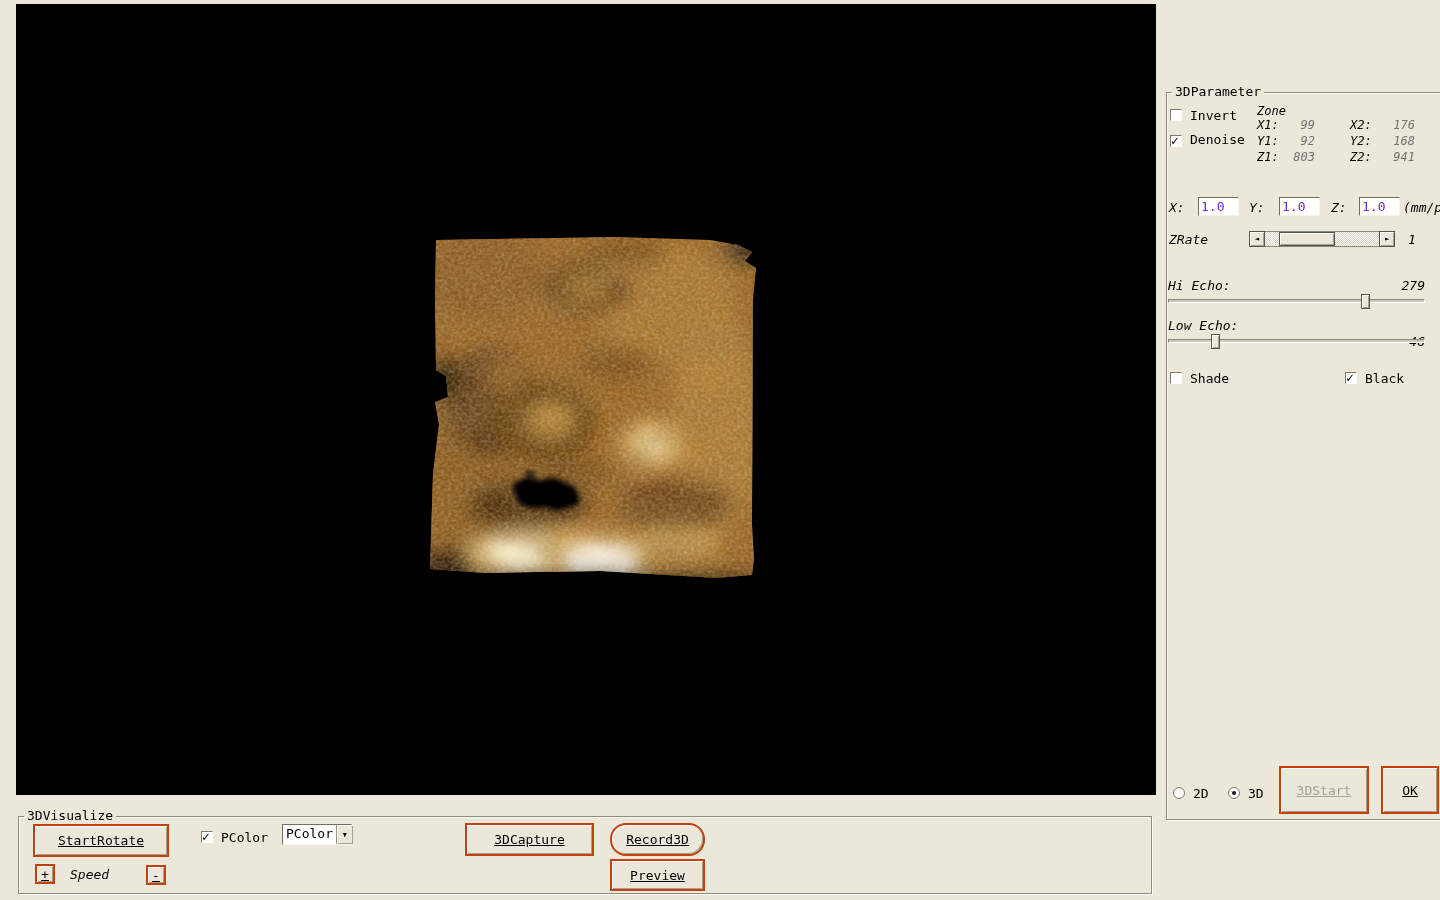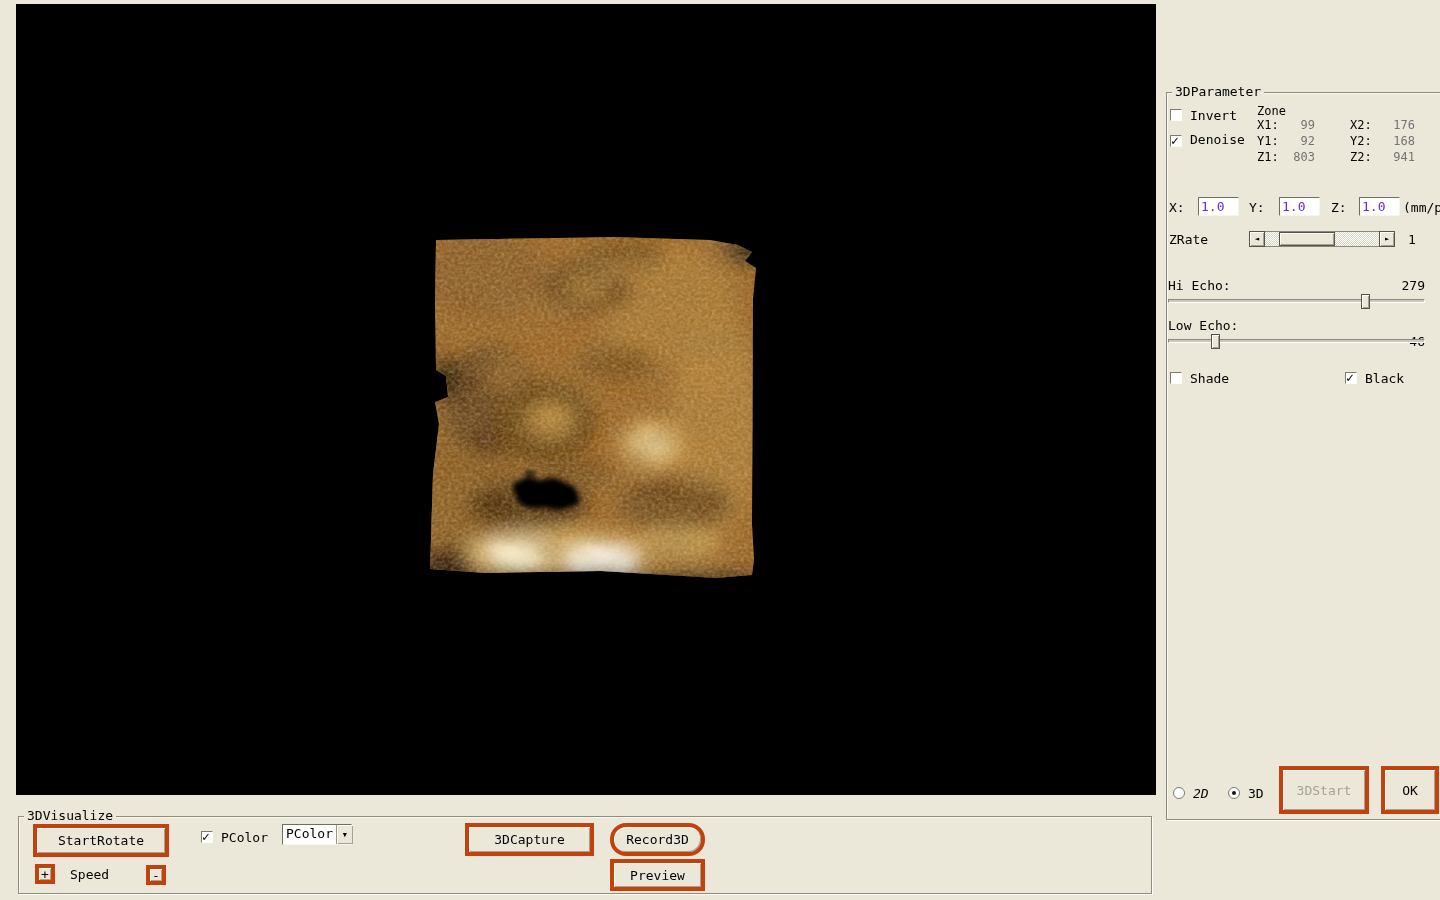--- a/index.html
+++ b/index.html
@@ -25,24 +25,24 @@
     box-shadow:1px 1px 0 rgba(255,255,255,.85), inset 1px 1px 0 rgba(255,255,255,.6);
   }
   .groupbox-title {
     position:absolute; top:-9px; left:5px;
     background:#ebe8da; padding:0 3px; line-height:15px; white-space:nowrap;
   }
 
   
   .btn {
     position:absolute; background:#ebe8da;
-    border:4px solid #c2410c;
+    border:2px solid #c2410c;
     box-shadow:inset 1px 1px 0 #ffffff, inset -1px -1px 0 #a5a293;
     display:flex; align-items:center; justify-content:center;
-    font:inherit; cursor:pointer; white-space:nowrap;
+    font:inherit; cursor:pointer; white-space:nowrap;text-decoration:underline;
   }
   .btn.disabled { color:#a3a396; }
 
   .checkbox, .radio {
     position:absolute; display:flex; align-items:center; gap:8px;
     cursor:pointer; white-space:nowrap; height:14px;
   }
   .box {
     width:12px; height:12px; background:#fff; flex:0 0 auto;
     border:1px solid; border-color:#7b7a6c #fdfdf7 #fdfdf7 #7b7a6c;
@@ -107,21 +107,21 @@
     cursor:pointer;
   }
   .combo-text { flex:1; padding:1px 3px 0 3px; white-space:nowrap; }
   .combo-btn {
     width:17px; background:#ebe8da; flex:0 0 auto;
     border-left:1px solid #9a988a;
     box-shadow:inset 1px 1px 0 #fff, inset -1px -1px 0 #a5a293;
     display:flex; align-items:center; justify-content:center; font-size:7px;
   }
 
-  .txt { position:absolute; white-space:nowrap; line-height:15px; }
+  .txt { position:absolute; white-space:nowrap; line-height:15px;font-style:italic; }
   .val-blue { color:#737373; }
   .t-right { text-align:right; }
   .zone-small { font-size:12px; line-height:14px; }
 
   
   .panel-right { position:absolute; left:1144px; top:0; width:296px; height:900px; }
   .param-group { left:10px; top:92px; width:278px; height:728px; }
   .panel-bottom { position:absolute; left:0; top:795px; width:1144px; height:105px; }
   .viz-group { left:6px; top:21px; width:1134px; height:78px; }
 </style>
@@ -256,21 +256,21 @@
 
       <label class="checkbox" style="left:3px; top:278px;">
         <span class="box"></span>
         <span>Shade</span>
       </label>
       <label class="checkbox" style="left:178px; top:278px;">
         <span class="box checked"></span>
         <span>Black</span>
       </label>
 
-      <label class="radio" style="left:6px; top:693px;font-style:italic;">
+      <label class="radio" style="left:6px; top:693px;">
         <span class="circle"></span>
         <span>2D</span>
       </label>
       <label class="radio" style="left:61px; top:693px;">
         <span class="circle checked"></span>
         <span>3D</span>
       </label>
       <button class="btn disabled" style="left:112px; top:673px; width:90px; height:48px;">3DStart</button>
       <button class="btn" style="left:214px; top:673px; width:58px; height:48px;">OK</button>
     </div>

